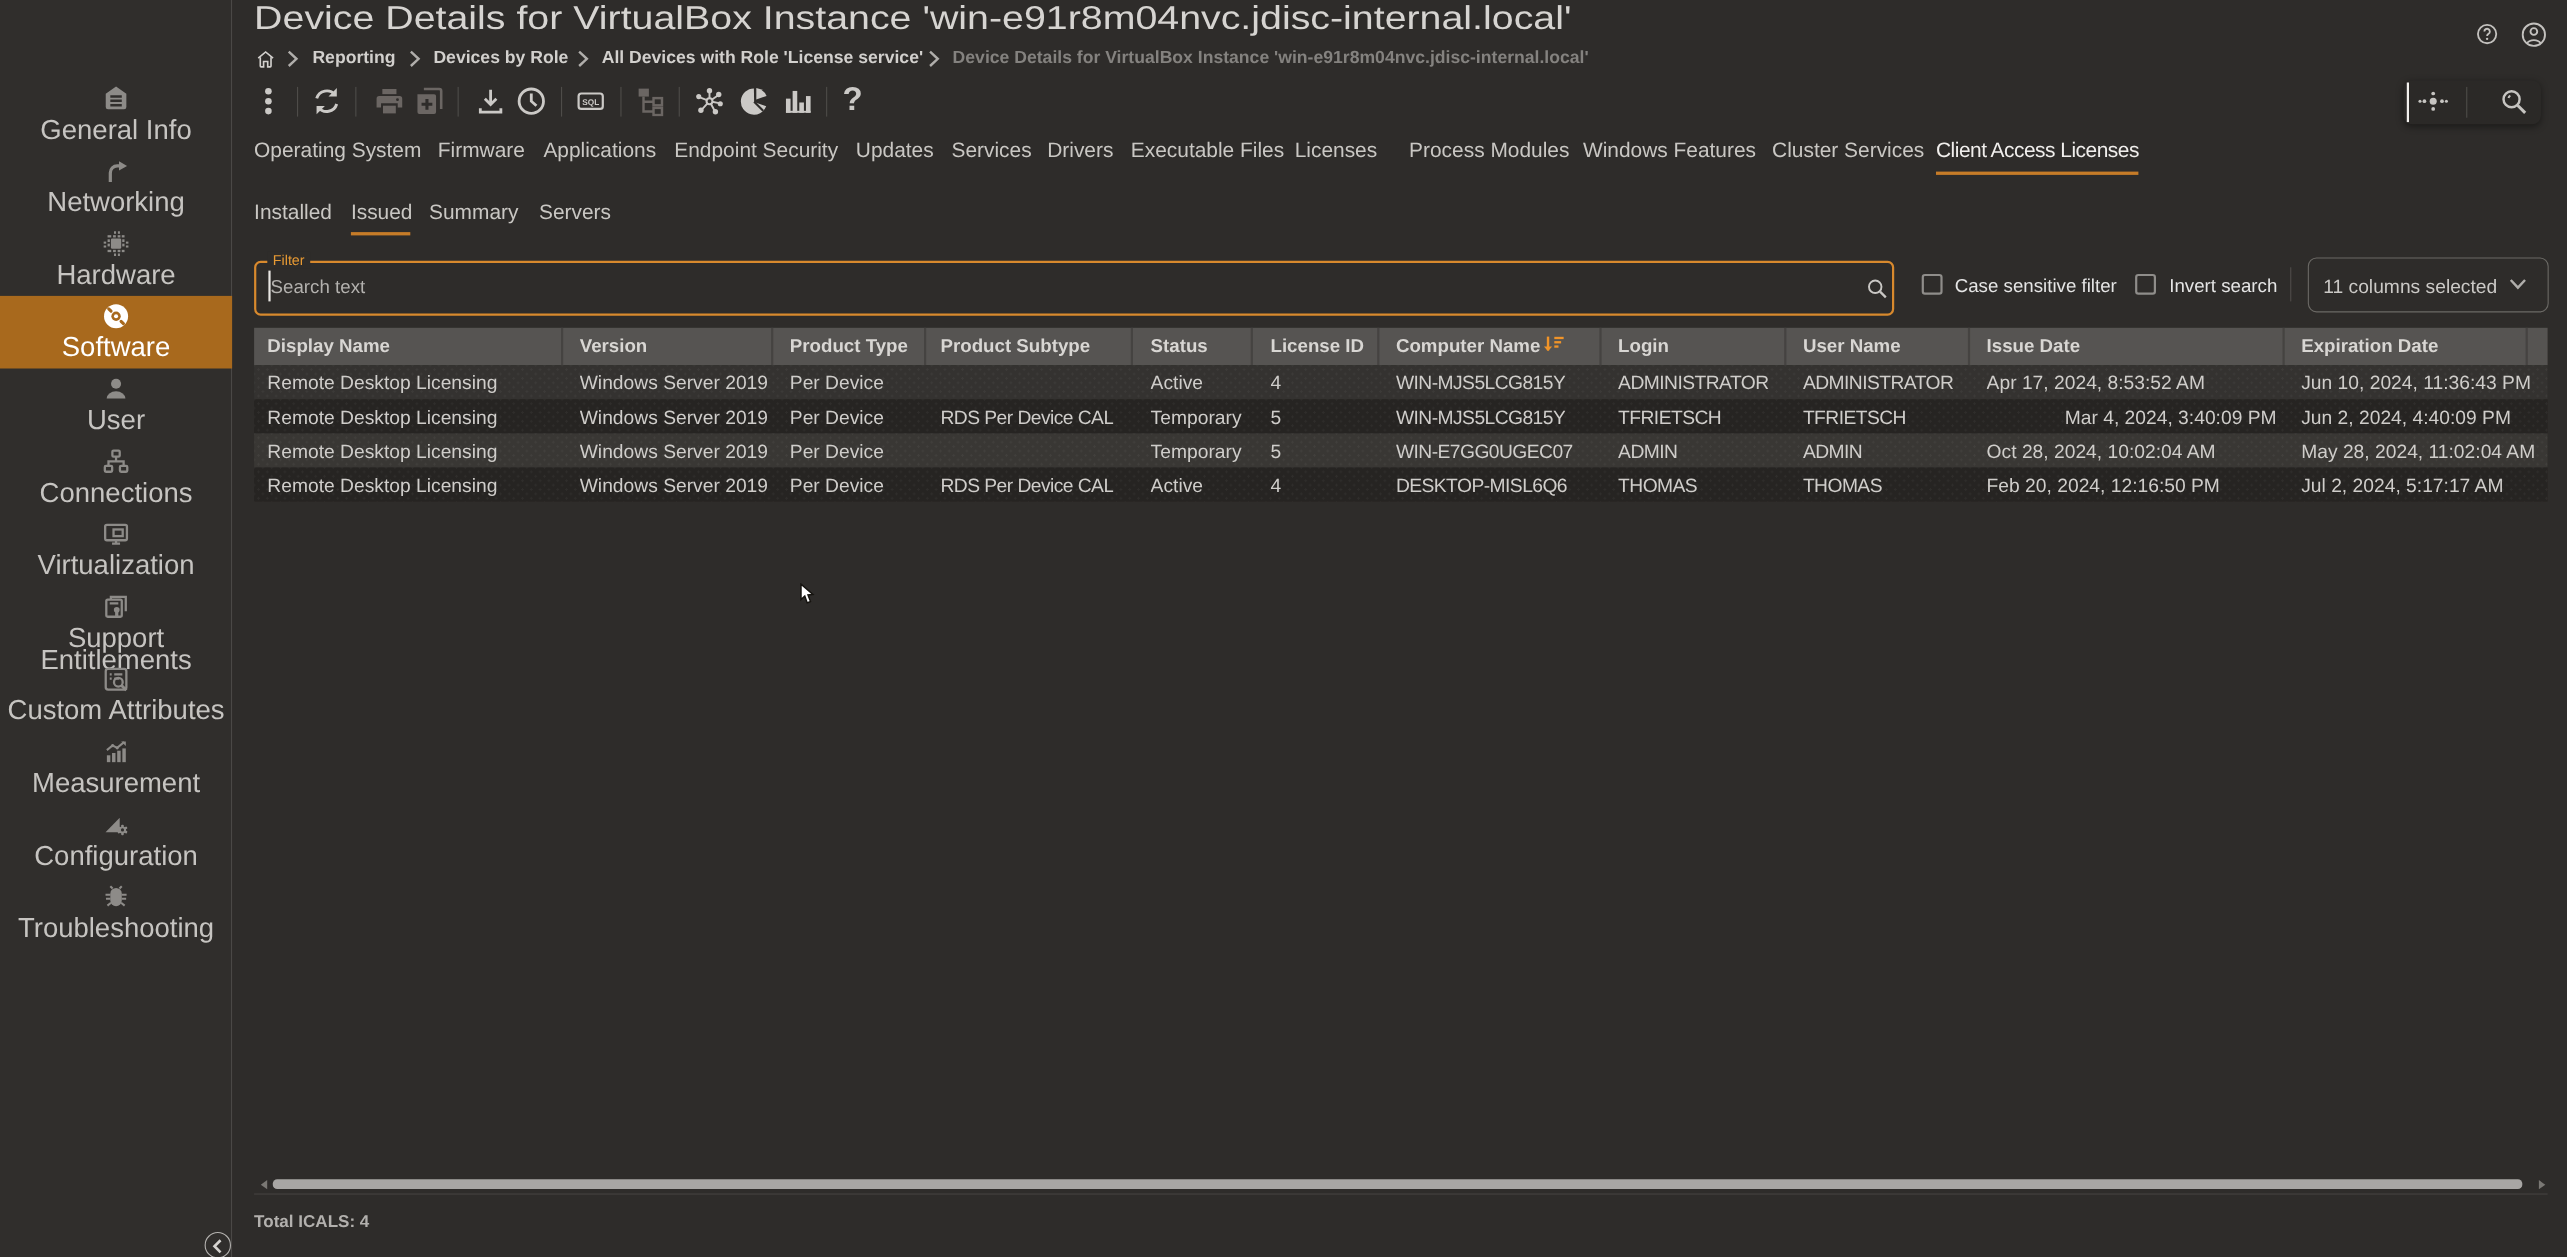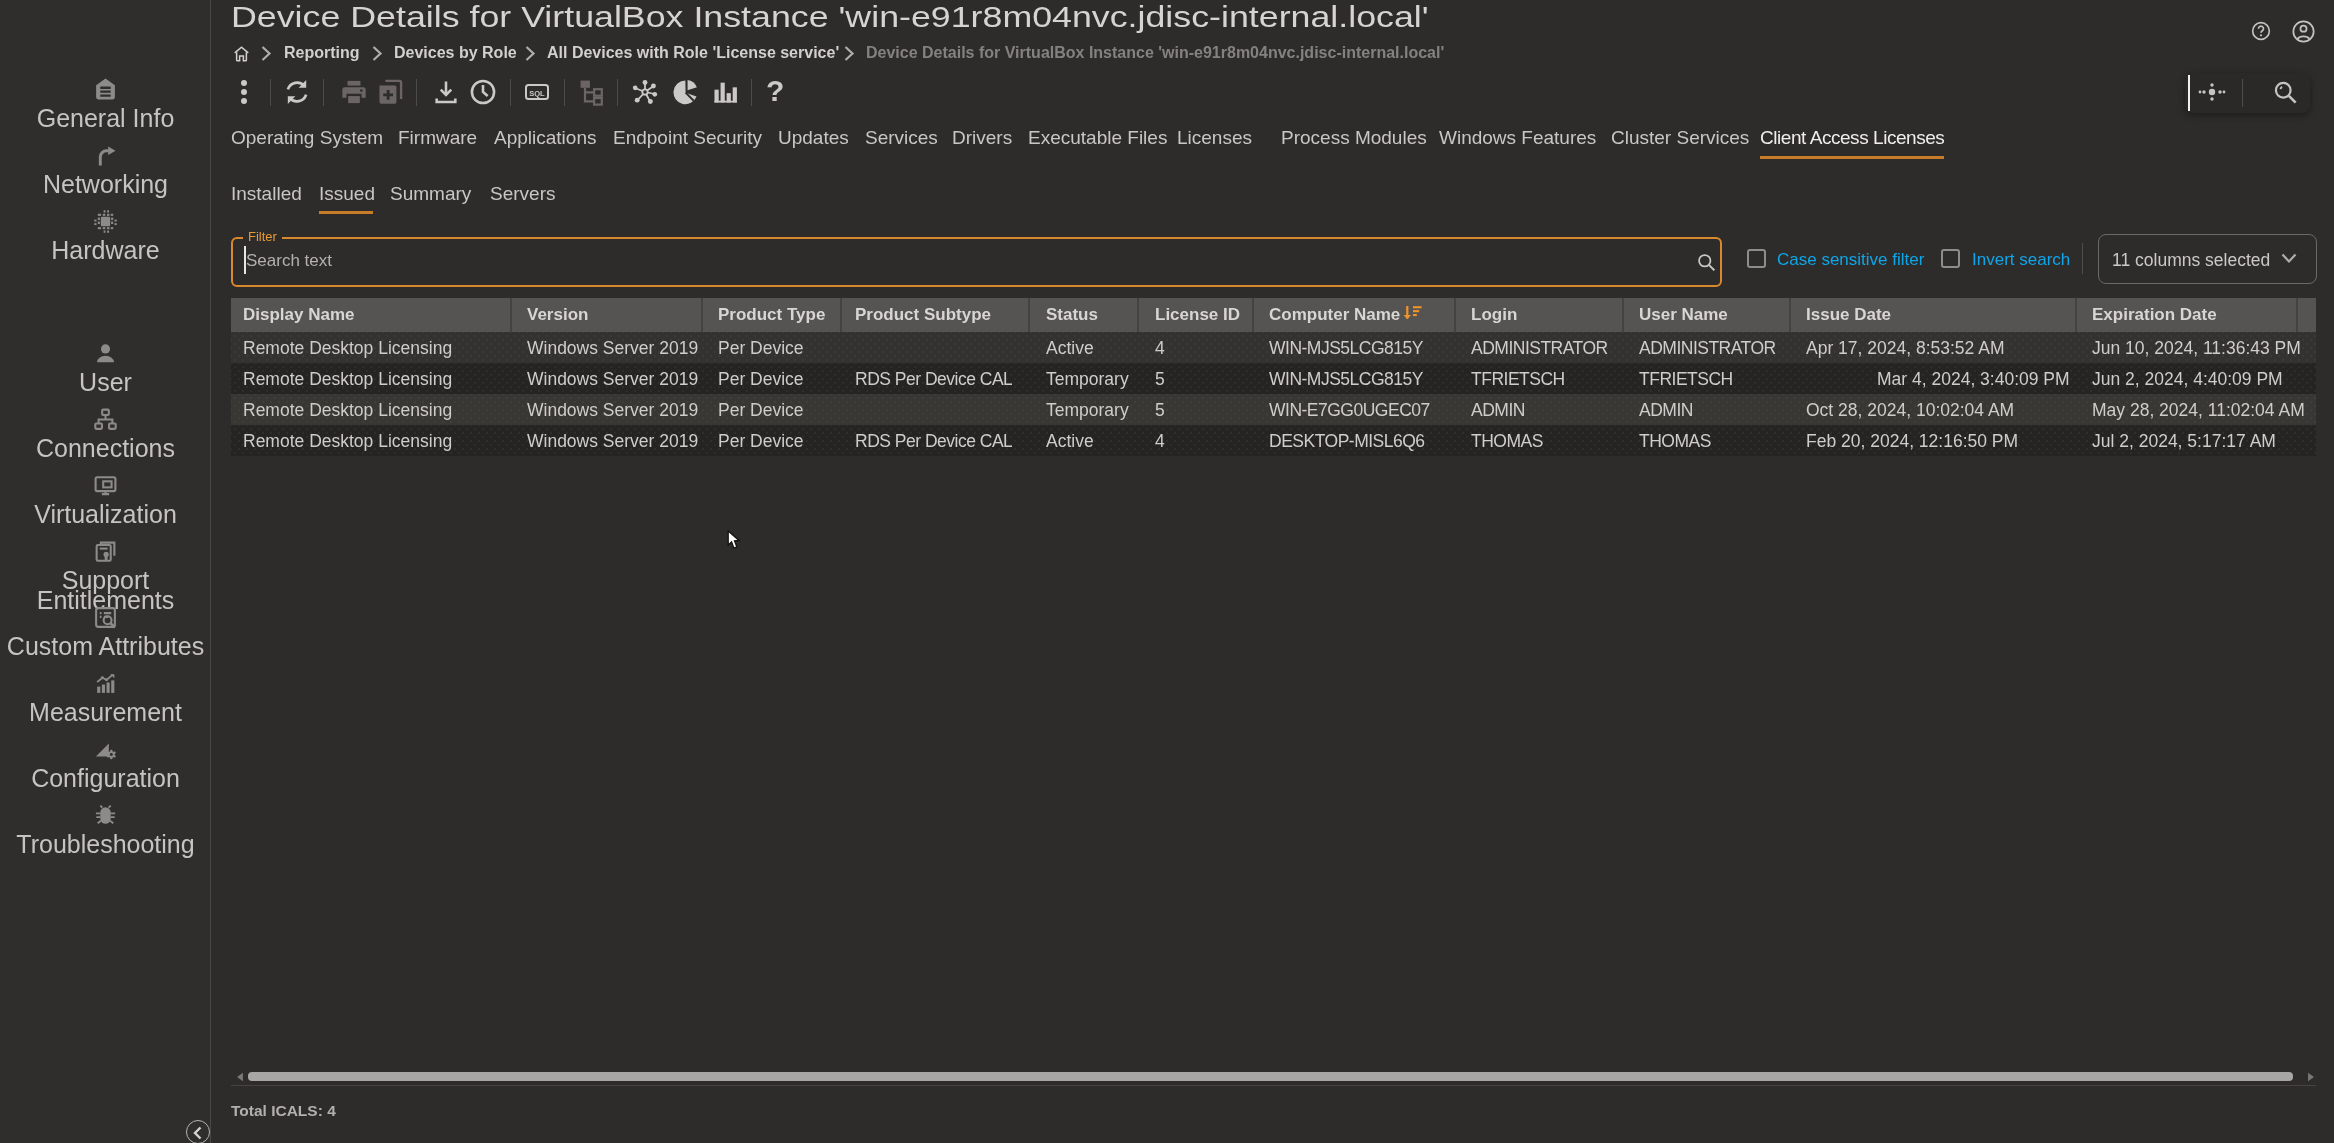--- a/index.html
+++ b/index.html
@@ -35,21 +35,21 @@
   .tab.active { color:#f0eeec; }
   .subtab { position:absolute; top:183px; font-size:19px; color:#c9c7c3; white-space:nowrap; }
   .uline { position:absolute; height:3px; background:#c67c28; }
 
   
   #filterbox { position:absolute; left:231px; top:237px; width:1491px; height:50px; border:2px solid #d8892d; border-radius:6px; }
   #filterlabel { position:absolute; left:243px; top:229px; font-size:13px; color:#e89a33; background:#2e2c2a; padding:0 5px; }
   #searchtext { position:absolute; left:246px; top:251px; font-size:17px; color:#b3b1ae; }
   #caret1 { position:absolute; left:244px; top:246px; width:1.5px; height:28px; background:#e8e6e3; }
   .cb { position:absolute; top:249px; width:19px; height:19px; border:2px solid #8f8d8a; border-radius:3px; }
-  .cblbl { position:absolute; top:250px; font-size:17px; color:#0ea5e9; white-space:nowrap; }
+  .cblbl { position:absolute; top:250px; font-size:17px; color:#e5e5e5; white-space:nowrap; }
   #vsep1 { position:absolute; left:2082px; top:243px; width:1px; height:31px; background:#4f4d4a; }
   #dropdown { position:absolute; left:2098px; top:234px; width:219px; height:50px; border:1px solid #6b6965; border-radius:8px; }
   #droptext { position:absolute; left:2112px; top:250px; font-size:17.5px; color:#cbc9c6; }
 
   
   #thead { position:absolute; left:231px; top:298px; width:2085px; height:34px; background:#565452; }
   .th { position:absolute; top:305px; font-size:17px; font-weight:bold; color:#d8d6d3; white-space:nowrap; }
   .thsep { position:absolute; top:298px; width:2px; height:34px; background:#454341; }
   .row { position:absolute; left:231px; width:2085px; height:31px;
          background-image: radial-gradient(rgba(255,255,255,.04) 1px, transparent 1.2px), radial-gradient(rgba(255,255,255,.04) 1px, transparent 1.2px);
@@ -103,20 +103,30 @@
             <rect x="13.6" y="1.2" width="1.8" height="2.2"></rect>
             <rect x="10.2" y="20.6" width="1.8" height="2.2"></rect>
             <rect x="13.6" y="20.6" width="1.8" height="2.2"></rect>
             <rect x="1.2" y="10.2" width="2.2" height="1.8"></rect>
             <rect x="1.2" y="13.6" width="2.2" height="1.8"></rect>
             <rect x="20.6" y="10.2" width="2.2" height="1.8"></rect>
             <rect x="20.6" y="13.6" width="2.2" height="1.8"></rect>
           </g>
         </svg>
       <div class="lbl">Hardware</div>
+    </div>
+    <div class="nav-item active" style="top:269px">
+      <svg viewBox="0 0 24 24">
+          <circle cx="12" cy="12" r="10.5" fill="currentColor"></circle>
+          <circle cx="12" cy="12" r="4.1" fill="#a8691d"></circle>
+          <circle cx="12" cy="12" r="1.8" fill="currentColor"></circle>
+          <rect x="3.8" y="5.2" width="5.6" height="2.7" rx="1.35" transform="rotate(45 6.6 6.55)" fill="#a8691d"></rect>
+          <rect x="14.6" y="16.1" width="5.6" height="2.7" rx="1.35" transform="rotate(45 17.4 17.45)" fill="#a8691d"></rect>
+        </svg>
+      <div class="lbl">Software</div>
     </div>
     <div class="nav-item" style="top:335px">
       <svg viewBox="0 0 24 24" fill="currentColor">
           <circle cx="12" cy="7.6" r="4.4"></circle>
           <path d="M3.8 20.5 a8.2 6.3 0 0 1 16.4 0 Z"></path>
         </svg>
       <div class="lbl">User</div>
     </div>
     <div class="nav-item" style="top:467px">
       <svg viewBox="0 0 24 24" fill="none" stroke="currentColor" stroke-width="2">

